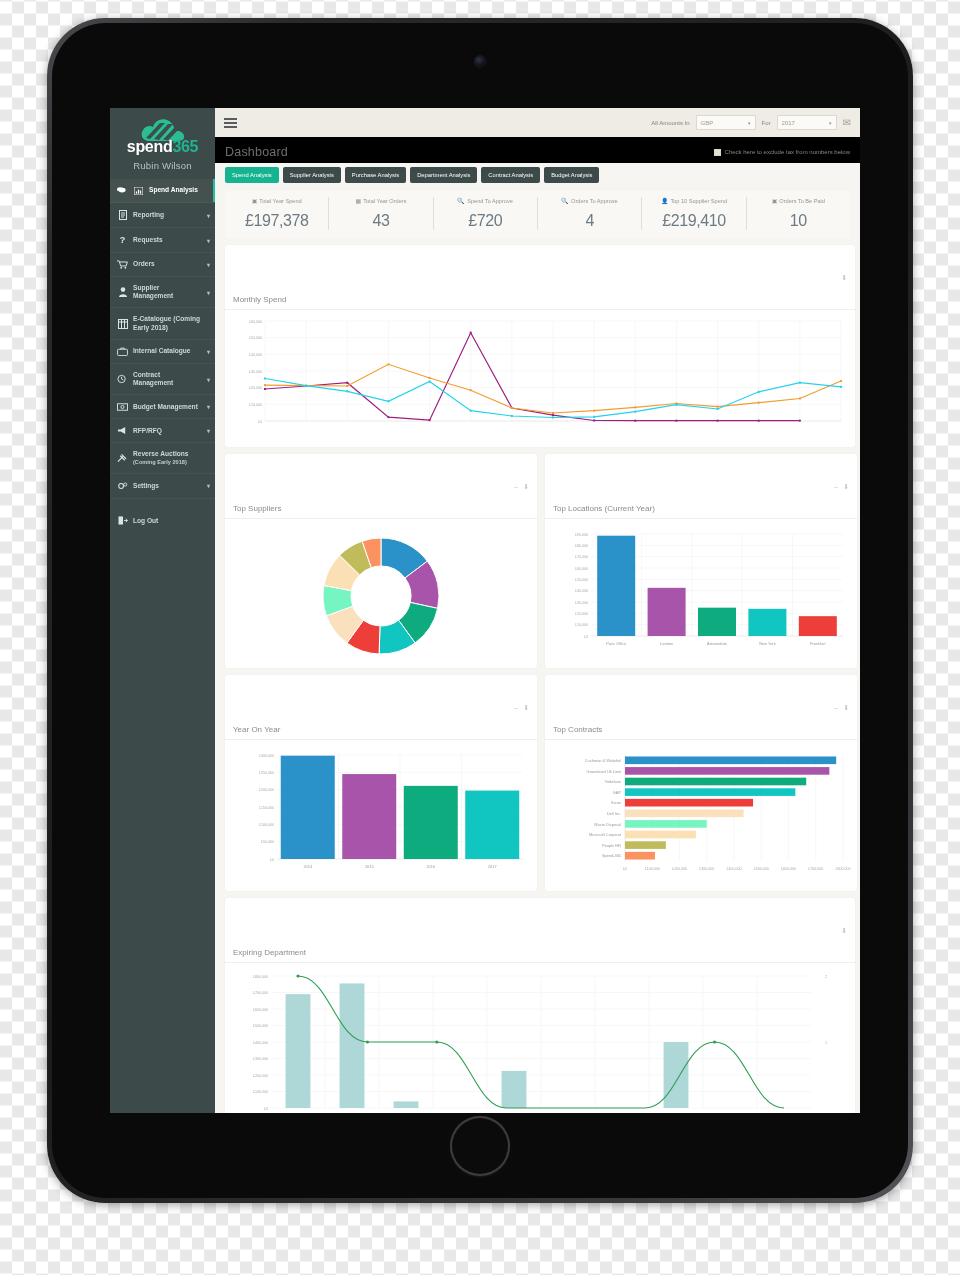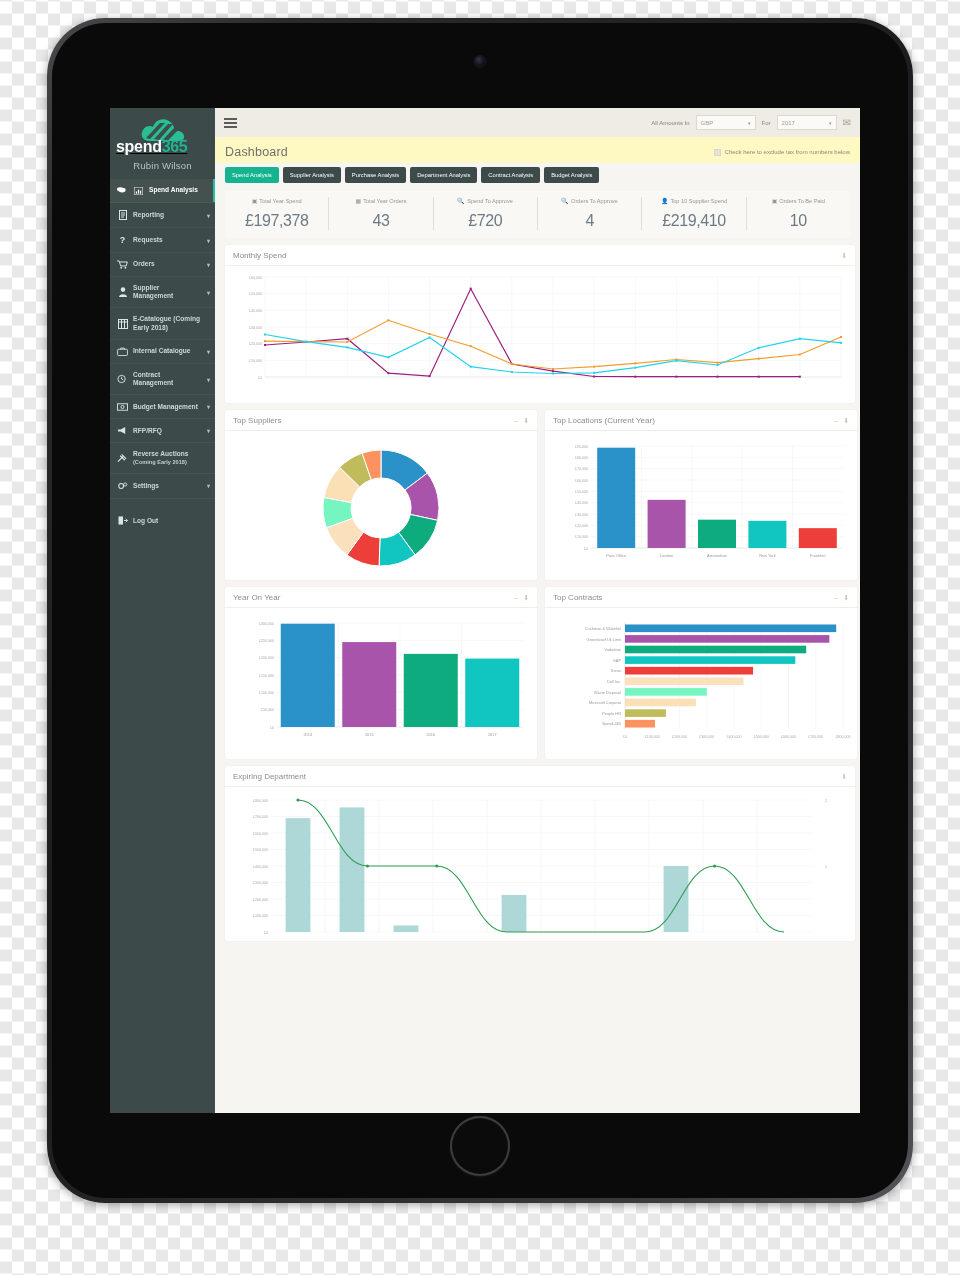--- a/index.html
+++ b/index.html
@@ -40,21 +40,21 @@
     position:absolute; left:58px; top:85px; width:750px; height:1005px;
     background:#ffffff; overflow:hidden; display:flex;
   }
 
   
   #sidebar {
     width:105px; flex:0 0 105px; background:#3c4a4a; height:100%;
     display:flex; flex-direction:column;
   }
   .brand { padding:9px 6px 8px; text-align:center; }
-  .logo-wrap { display:flex; align-items:flex-end; gap:0;text-decoration:underline; }
+  .logo-wrap { display:flex; align-items:flex-end; justify-content:center; gap:0; }
   .brand-text { font-size:16px; font-weight:bold; letter-spacing:-.3px; line-height:1; }
   .brand-text .w { color:#ffffff; }
   .brand-text .g { color:#20b392; }
   .user-name { color:#b9c3c3; font-size:9.5px; margin-top:5px; letter-spacing:.2px; }
 
   .nav { flex:1; }
   .nav-item {
     display:flex; align-items:center; gap:5px;
     padding:7px 5px 7px 7px; color:#cfd7d7; font-size:6.6px; font-weight:bold;
     border-bottom:1px solid rgba(255,255,255,.05); cursor:pointer; position:relative;
@@ -83,21 +83,21 @@
   .tb-label { font-size:6px; color:#8a8276; }
   .tb-select {
     width:60px; height:15px; background:#fbfaf7; border:1px solid #ded9d0;
     font-size:6px; color:#a39b8e; display:flex; align-items:center;
     padding:0 4px; position:relative;
   }
   .tb-select .cv { position:absolute; right:4px; font-size:5px; color:#9a9288; }
   .env-ico { color:#a8a094; font-size:10px; line-height:1; }
 
   .pagehead {
-    background:#fef9c3; padding:8px 10px 4px; display:flex; align-items:center;
+    background:#000000; padding:8px 10px 4px; display:flex; align-items:center;
   }
   .page-title { font-size:12.5px; color:#6f6f6f; letter-spacing:.2px; }
   .tax-row { margin-left:auto; display:flex; align-items:center; gap:4px; }
   .tax-box { width:7px; height:7px; background:#e6e2da; border:1px solid #dcd7ce; }
   .tax-text { font-size:6px; color:#8d857a; }
 
   .tabs { display:flex; gap:4px; padding:4px 10px 8px; flex-wrap:wrap; }
   .tab {
     background:#3c4a4a; color:#ffffff; font-size:5.8px; padding:5px 7px;
     border-radius:2px; cursor:pointer; white-space:nowrap;
@@ -115,21 +115,21 @@
   .kpi-label .ic { font-size:6px; color:#9a938a; }
   .kpi-val { font-size:16px; color:#6c7a84; margin-top:8px; letter-spacing:-.4px; }
 
   
   .row { display:flex; gap:8px; padding:7px 10px 0; }
   .card { background:#ffffff; border-radius:2px; box-shadow:0 0 1px rgba(0,0,0,.12); }
   .card-head {
     display:flex; align-items:center; padding:6px 8px 5px;
     border-bottom:1px solid #f1eeea;
   }
-  .card-title { font-size:8px; color:#8c8c8c; }
+  .card-title { font-size:8px; color:#8c8c8c;margin-top:44px; }
   .card-tools { margin-left:auto; display:flex; align-items:center; gap:5px; color:#cdc7bd; font-size:7px; }
   .card-body { padding:5px 6px 4px; }
 
   svg { display:block; }
   .tick { font-size:3.6px; fill:#a9a9a9; font-family:"Liberation Sans",sans-serif; }
   .tick2 { font-size:3.9px; fill:#9a9a9a; font-family:"Liberation Sans",sans-serif; }
   .grid { stroke:#eeeeee; stroke-width:.5; }
   .axis { stroke:#dddddd; stroke-width:.5; }
 </style>
 </head>

